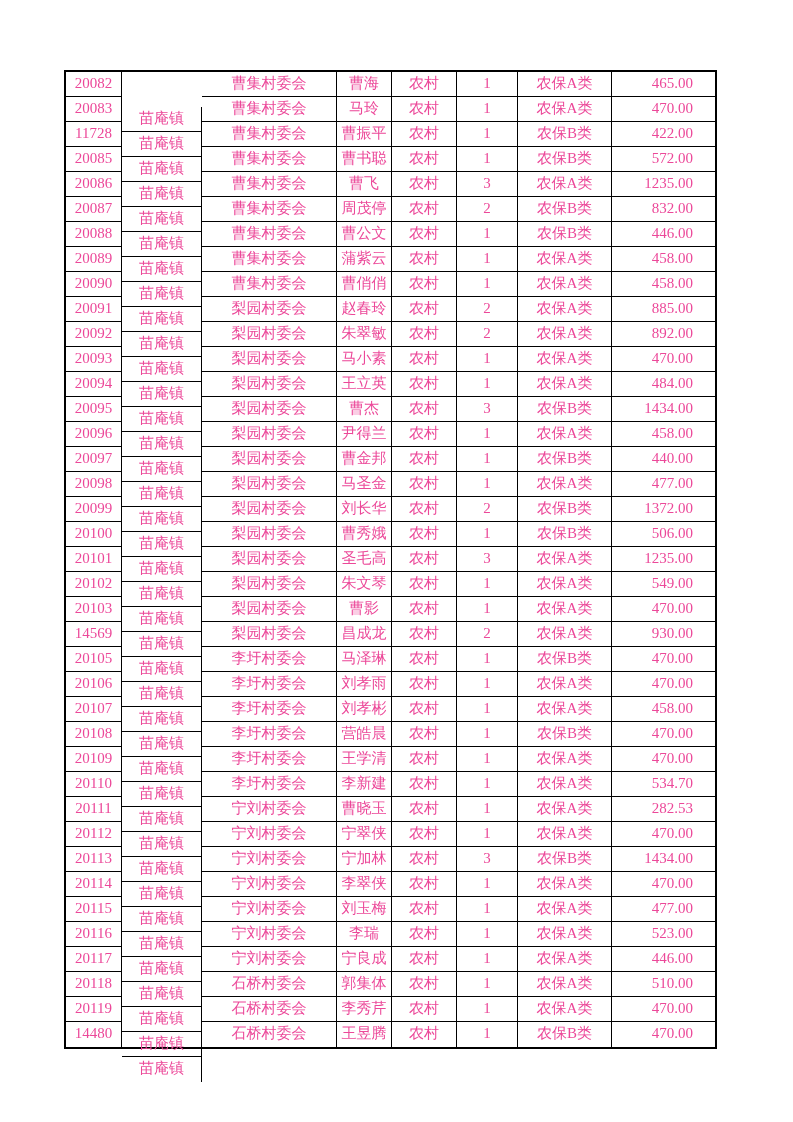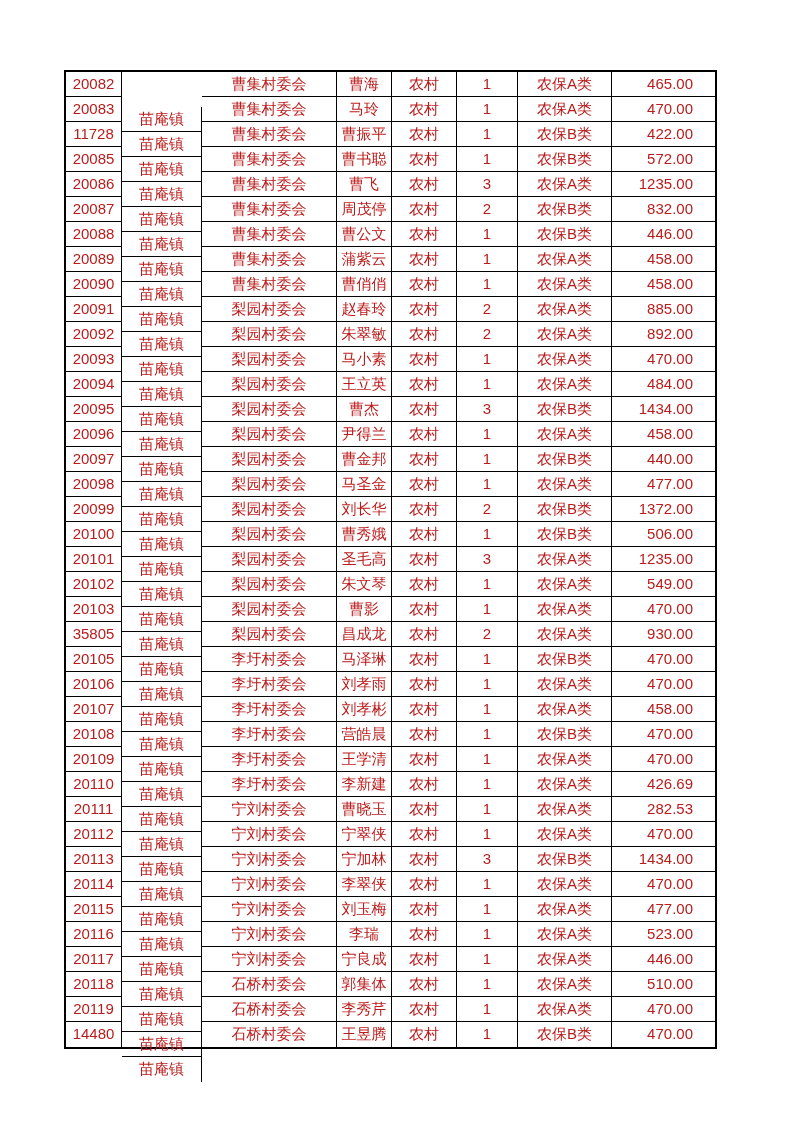--- a/index.html
+++ b/index.html
@@ -5,22 +5,22 @@
   html, body {
     margin: 0;
     padding: 0;
     background: #ffffff;
   }
   .page {
     position: relative;
     width: 793px;
     height: 1122px;
     background: #ffffff;
-    font-family: Liberation Sans, sans-serif;
-    color: #b91c1c;
+    font-family: Liberation Serif, serif;
+    color: #ec4899;
     overflow: hidden;
   }
   .table {
     position: absolute;
     left: 64px;
     top: 70px;
     border: 2px solid #000000;
     background: #ffffff;
   }
   .tr {
@@ -268,21 +268,21 @@
       <div class="td c0">20103</div>
       <div class="td c1">苗庵镇</div>
       <div class="td c2">梨园村委会</div>
       <div class="td c3">曹影</div>
       <div class="td c4">农村</div>
       <div class="td c5">1</div>
       <div class="td c6">农保A类</div>
       <div class="td c7">470.00</div>
     </div>
       <div class="tr">
-      <div class="td c0">35805</div>
+      <div class="td c0">14569</div>
       <div class="td c1">苗庵镇</div>
       <div class="td c2">梨园村委会</div>
       <div class="td c3">昌成龙</div>
       <div class="td c4">农村</div>
       <div class="td c5">2</div>
       <div class="td c6">农保A类</div>
       <div class="td c7">930.00</div>
     </div>
       <div class="tr">
       <div class="td c0">20105</div>
@@ -335,21 +335,21 @@
       <div class="td c7">470.00</div>
     </div>
       <div class="tr">
       <div class="td c0">20110</div>
       <div class="td c1">苗庵镇</div>
       <div class="td c2">李圩村委会</div>
       <div class="td c3">李新建</div>
       <div class="td c4">农村</div>
       <div class="td c5">1</div>
       <div class="td c6">农保A类</div>
-      <div class="td c7">426.69</div>
+      <div class="td c7">534.70</div>
     </div>
       <div class="tr">
       <div class="td c0">20111</div>
       <div class="td c1">苗庵镇</div>
       <div class="td c2">宁刘村委会</div>
       <div class="td c3">曹晓玉</div>
       <div class="td c4">农村</div>
       <div class="td c5">1</div>
       <div class="td c6">农保A类</div>
       <div class="td c7">282.53</div>

